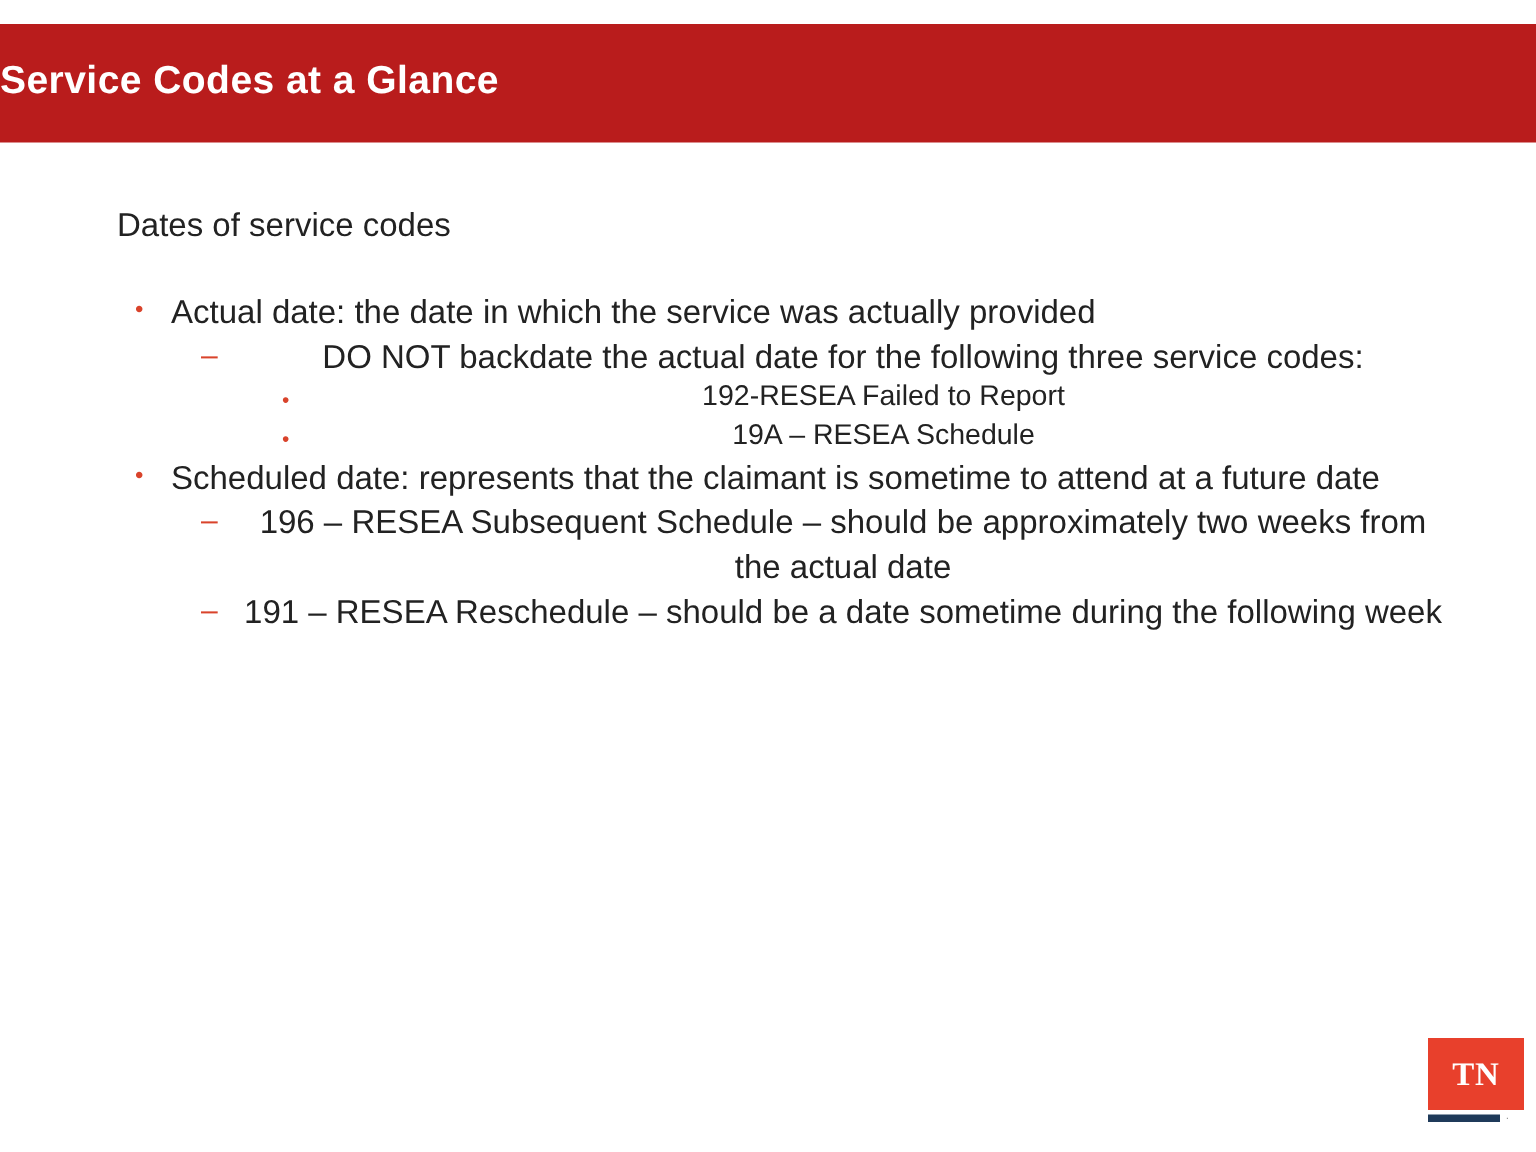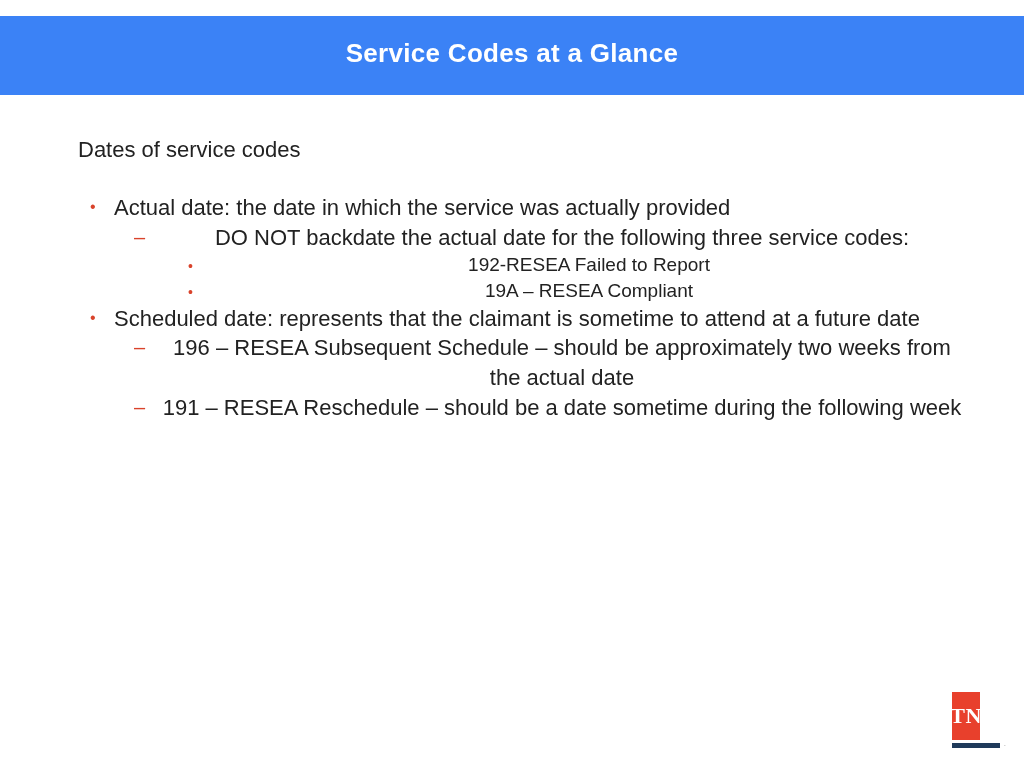--- a/index.html
+++ b/index.html
@@ -5,23 +5,23 @@
     * { box-sizing: border-box; margin: 0; padding: 0; }
     body {
       width: 1024px;
       height: 768px;
       font-family: 'Segoe UI', Arial, sans-serif;
       color: #333;
       background: #fff;
       position: relative;
     }
     .header {
-      background: #3b82f6;
+      background: #b91c1c;
       color: #fff;
-      text-align: center;
+      text-align: left;
       padding: 22px 0 26px 0;
       margin-top: 16px;
     }
     .header h1 {
       font-size: 26px;
       font-weight: bold;
       letter-spacing: 0.3px;
     }
     .content {
       padding: 42px 56px 0 78px;
@@ -93,21 +93,21 @@
       font-size: 14px;
       line-height: 28px;
     }
     .logo {
       position: absolute;
       right: 24px;
       bottom: 20px;
       width: 48px;
     }
     .logo-box {
-      width: 28px;
+      width: 64px;
       height: 48px;
       background: #e8402c;
       display: flex;
       align-items: center;
       justify-content: center;
     }
     .logo-text {
       color: #fff;
       font-family: Georgia, 'Times New Roman', serif;
       font-weight: bold;
@@ -139,21 +139,21 @@
   <p class="intro">Dates of service codes</p>
 
   <ul class="level1">
     <li>
       <span>Actual date: the date in which the service was actually provided</span>
       <ul class="level2">
         <li>
           <span>DO NOT backdate the actual date for the following three service codes:</span>
           <ul class="level3">
             <li><span>192-RESEA Failed to Report</span></li>
-            <li><span>19A – RESEA Compliant</span></li>
+            <li><span>19A – RESEA Schedule</span></li>
           </ul>
         </li>
       </ul>
     </li>
     <li>
       <span>Scheduled date: represents that the claimant is sometime to attend at a future date</span>
       <ul class="level2">
         <li><span>196 – RESEA Subsequent Schedule – should be approximately two weeks from the actual date</span></li>
         <li><span>191 – RESEA Reschedule – should be a date sometime during the following week</span></li>
       </ul>

